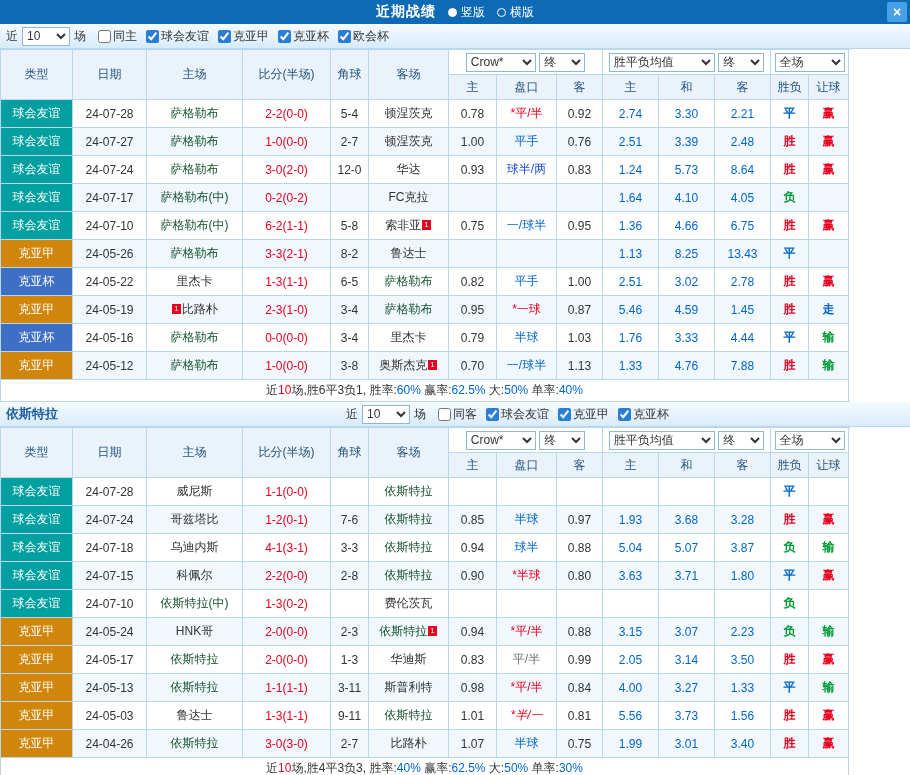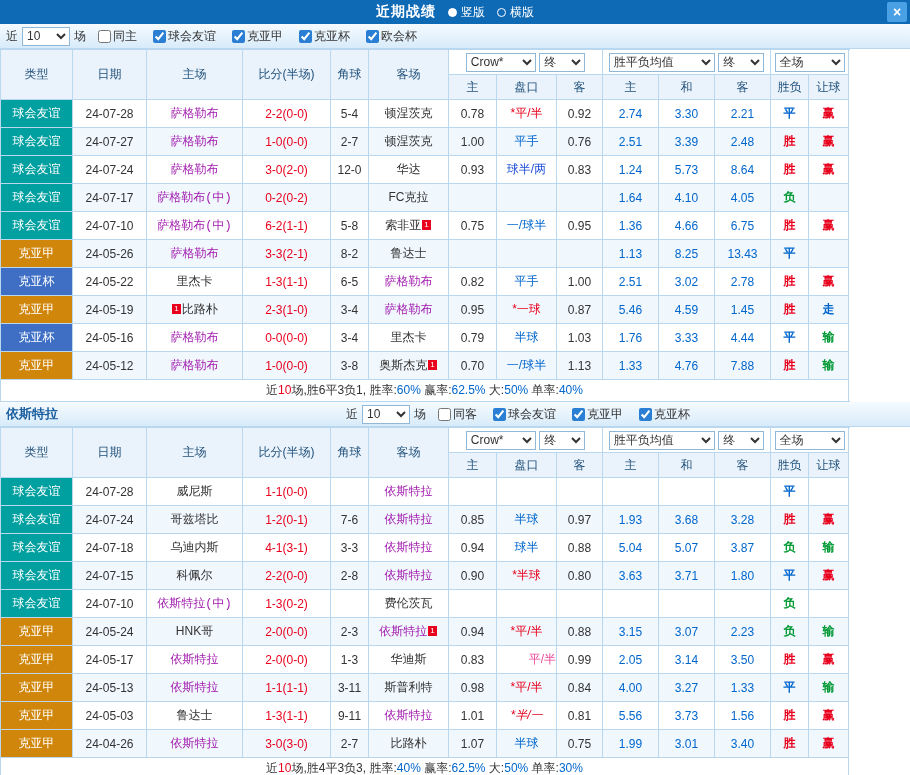--- a/index.html
+++ b/index.html
@@ -26,21 +26,21 @@
     background:#4aa0e4; color:#fff; border:none; border-radius:2px;
     font-size:14px; font-weight:bold; line-height:18px; padding:0; cursor:pointer;
   }
   
   .team-bar {
     height:25px; background:linear-gradient(#f5fbff,#d8ebfa);
     border-bottom:1px solid #b9d7ee; display:flex; align-items:center; padding:0 6px;
   }
   .team-name { color:#1b5e9e; font-weight:bold; font-size:13px; width:340px; overflow:hidden; white-space:nowrap; }
   .filters { display:flex; align-items:center; gap:4px; flex:1; }
-  .cbs { display:inline-flex; gap:16px; margin-left:8px; }
+  .cbs { display:inline-flex; gap:9px; margin-left:8px; }
   label.cb { display:inline-flex; align-items:center; gap:2px; cursor:pointer; white-space:nowrap; }
   input[type=checkbox] { width:13px; height:13px; margin:0; accent-color:#2a7fd4; }
   select.sel, select.games-select {
     font-size:12px; height:19px; border:1px solid #8fb8d8; background:#fff; color:#333;
     font-family:"Liberation Sans","DejaVu Sans",sans-serif;
   }
   .games-select { width:48px; }
   .sel-sm { width:46px; } .sel-md { width:70px; } .sel-lg { width:106px; }
   
   table.grid { border-collapse:collapse; width:846px; table-layout:fixed; }
@@ -49,21 +49,21 @@
     overflow:hidden; white-space:nowrap; height:28px;
   }
   .grid thead th { background:#eaf3fb; font-weight:normal; color:#23527c; height:25px; }
   .grid thead th.ddcell { background:#fff; }
   .grid tbody tr:nth-child(even) td { background:#f0f7fd; }
   td[data-cell="type"] { color:#fff; }
   td[data-cell="score"] { color:#e8001c; }
   td[data-cell="mean_home"], td[data-cell="mean_draw"], td[data-cell="mean_away"] { color:#0066cc; }
   td[data-cell="odds_home"], td[data-cell="odds_away"] { color:#333; }
   td[data-cell="result"], td[data-cell="handicap_result"], td[data-cell="goals_result"] { font-weight:bold; }
-  .focus-team { color:#a21caf;font-family:Liberation Mono, monospace; }
+  .focus-team { color:#14532d; }
   .badge {
     display:inline-block; background:#e8001c; color:#fff; font-size:8px;
     line-height:10px; padding:0 2px; margin:0 1px; vertical-align:top; margin-top:3px;
   }
   td.summary { height:22px; background:#fff; font-size:12px; }
 </style>
 </head>
 <body>
 
 <div class="titlebar">
@@ -493,21 +493,21 @@
     <td data-cell="goals_result" style="color: rgb(0, 153, 51);">小</td>
   </tr>
         <tr>
     <td data-cell="type" style="background: rgb(208, 134, 10);">克亚甲</td>
     <td data-cell="date">24-05-17</td>
     <td data-cell="home"><span class="focus-team">依斯特拉</span></td>
     <td data-cell="score">2-0(0-0)</td>
     <td data-cell="corner">1-3</td>
     <td data-cell="away"><span class="">华迪斯</span></td>
     <td data-cell="odds_home">0.83</td>
-    <td data-cell="handicap" style="color: #ec4899; text-align: right;">平/半</td>
+    <td data-cell="handicap" style="color: #737373;">平/半</td>
     <td data-cell="odds_away">0.99</td>
     <td data-cell="mean_home">2.05</td>
     <td data-cell="mean_draw">3.14</td>
     <td data-cell="mean_away">3.50</td>
     <td data-cell="result" style="color: rgb(232, 0, 28);">胜</td>
     <td data-cell="handicap_result" style="color: rgb(232, 0, 28);">赢</td>
     <td data-cell="goals_result" style="color: rgb(0, 153, 51);">小</td>
   </tr>
         <tr>
     <td data-cell="type" style="background: rgb(208, 134, 10);">克亚甲</td>

